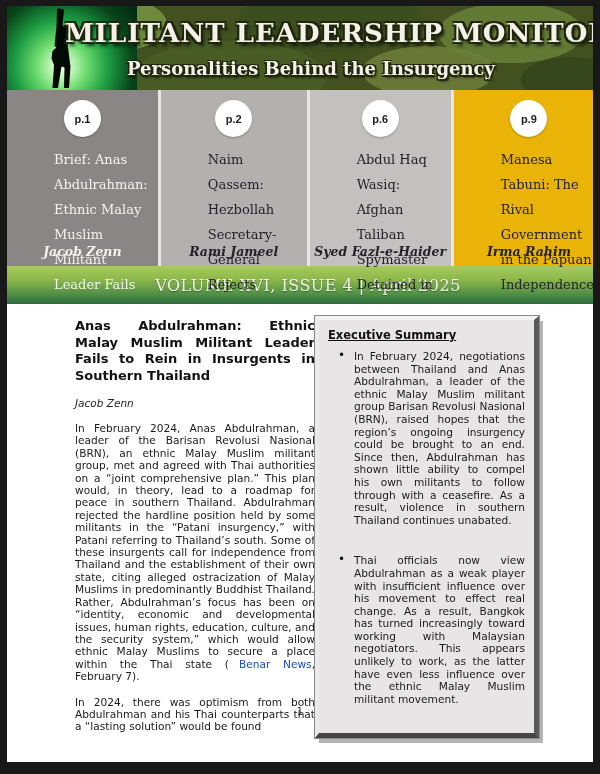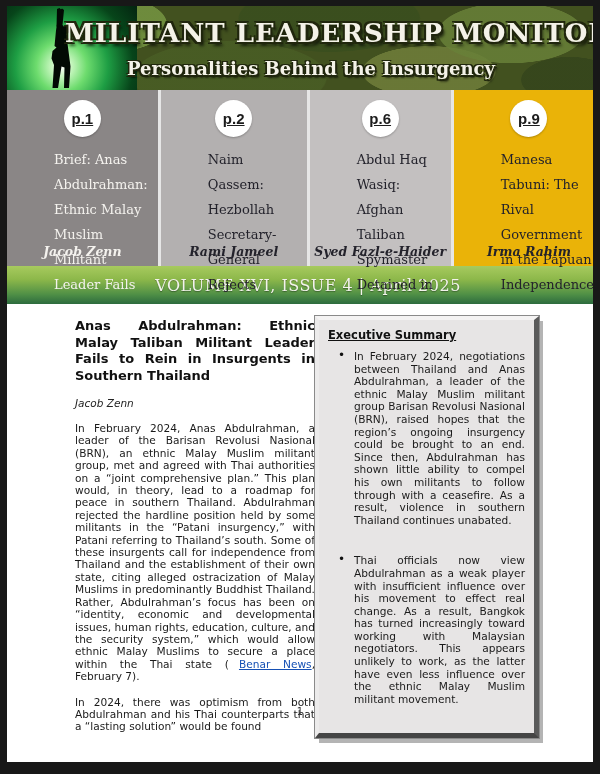--- a/index.html
+++ b/index.html
@@ -49,23 +49,22 @@
   
   .toc { display:flex; width:100%; height:176px; background:#e6e6e6; gap:3px; }
   .toc-col { flex:1 1 0; position:relative; padding:8px 10px 0 10px; font-family:"DejaVu Serif", serif; }
   .toc-col-1 { background:#8a8686; color:#f4f2ee; }
   .toc-col-2 { background:#b3b0b0; color:#23222b; }
   .toc-col-3 { background:#c3c0c0; color:#23222b; }
   .toc-col-4 { background:#eab308; color:#23222b; }
   .toc-badge {
     width:37px; height:37px; border-radius:50%; background:#ffffff;
     margin:2px auto 10px auto; display:flex; align-items:center; justify-content:center;
-    font-family:"Liberation Sans", sans-serif; font-weight:bold; font-size:15px; color:#1c1c1c;
+    font-family:"Liberation Sans", sans-serif; font-weight:bold; font-size:11px; color:#1c1c1c;
     box-shadow:0 1px 2px rgba(0,0,0,.25);
-    text-decoration:underline;
   }
   .toc-title { font-size:13px; line-height:25px;margin-left:37px; }
   .toc-author {
     position:absolute; bottom:7px; left:0; right:0; text-align:center;
     font-weight:bold; font-style:italic; font-size:12.5px;
   }
   .toc-col-1 .toc-author { color:#f4f2ee; }
 
   
   .banner {
@@ -82,21 +81,21 @@
   .article { position:absolute; left:68px; top:14px; width:240px; }
   .article-title {
     font-weight:bold; font-size:13px; line-height:16.5px; color:#111;
     text-align:justify;
   }
   .article-author { font-style:italic; font-size:10.5px; color:#222; margin-top:13px; }
   .article p {
     margin-top:13px; font-size:10.6px; line-height:12.4px; color:#1a1a1a;
     text-align:justify;
   }
-  .doc-link { color:#1550b4; text-decoration:underline; cursor:pointer;margin-left:10px; }
+  .doc-link { color:#1550b4; cursor:pointer;margin-left:10px; }
 
   .exec-box {
     position:absolute; left:308px; top:12px; width:224px;
     background:#e7e5e5;
     border-style:solid; border-width:4px 5px 5px 4px;
     border-color:#f4f3f3 #5a5a5a #454545 #ecebeb;
     outline:1px solid #8a8a8a;
     box-shadow:4px 5px 0 rgba(105,105,105,.5);
     padding:8px 9px 10px 9px;
   }
@@ -160,21 +159,21 @@
     </div>
   </div>
 
   <div class="banner">
     <span>VOLUME XVI, ISSUE 4 | April 2025</span>
   </div>
 
   <div class="content">
 
     <div class="article">
-      <div class="article-title">Anas Abdulrahman: Ethnic Malay Taliban Militant Leader Fails to Rein in Insurgents in Southern Thailand</div>
+      <div class="article-title">Anas Abdulrahman: Ethnic Malay Muslim Militant Leader Fails to Rein in Insurgents in Southern Thailand</div>
       <div class="article-author">Jacob Zenn</div>
       <p><span>In February 2024, Anas Abdulrahman, a leader of the Barisan Revolusi Nasional (BRN), an ethnic Malay Muslim militant group, met and agreed with Thai authorities on a “joint comprehensive plan.” This plan would, in theory, lead to a roadmap for peace in southern Thailand. Abdulrahman rejected the hardline position held by some militants in the “Patani insurgency,” with Patani referring to Thailand’s south. Some of these insurgents call for independence from Thailand and the establishment of their own state, citing alleged ostracization of Malay Muslims in predominantly Buddhist Thailand. Rather, Abdulrahman’s focus has been on “identity, economic and developmental issues, human rights, education, culture, and the security system,” which would allow ethnic Malay Muslims to secure a place within the Thai state (</span><span class="doc-link">Benar News</span><span>, February 7).</span></p>
       <p>In 2024, there was optimism from both Abdulrahman and his Thai counterparts that a “lasting solution” would be found</p>
     </div>
 
     <div class="exec-box">
       <div class="exec-heading">Executive Summary</div>
       <ul>
         <li>In February 2024, negotiations between Thailand and Anas Abdulrahman, a leader of the ethnic Malay Muslim militant group Barisan Revolusi Nasional (BRN), raised hopes that the region’s ongoing insurgency could be brought to an end. Since then, Abdulrahman has shown little ability to compel his own militants to follow through with a ceasefire. As a result, violence in southern Thailand continues unabated.</li>
         <li>Thai officials now view Abdulrahman as a weak player with insufficient influence over his movement to effect real change. As a result, Bangkok has turned increasingly toward working with Malaysian negotiators. This appears unlikely to work, as the latter have even less influence over the ethnic Malay Muslim militant movement.</li>

